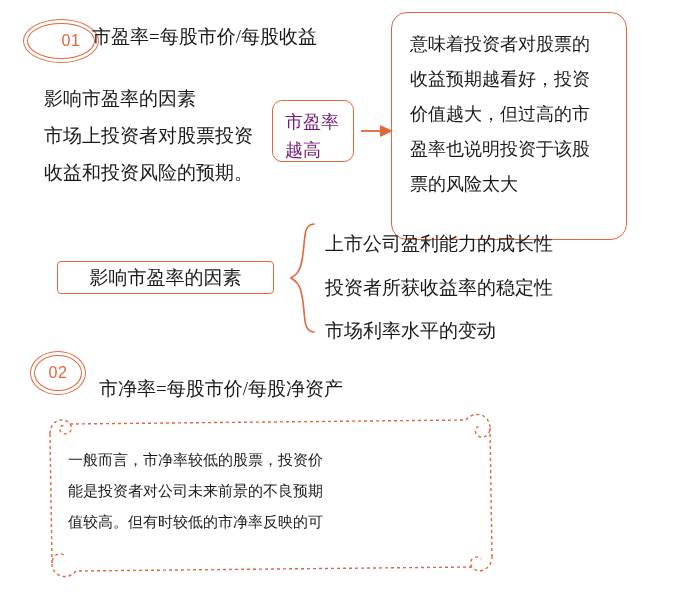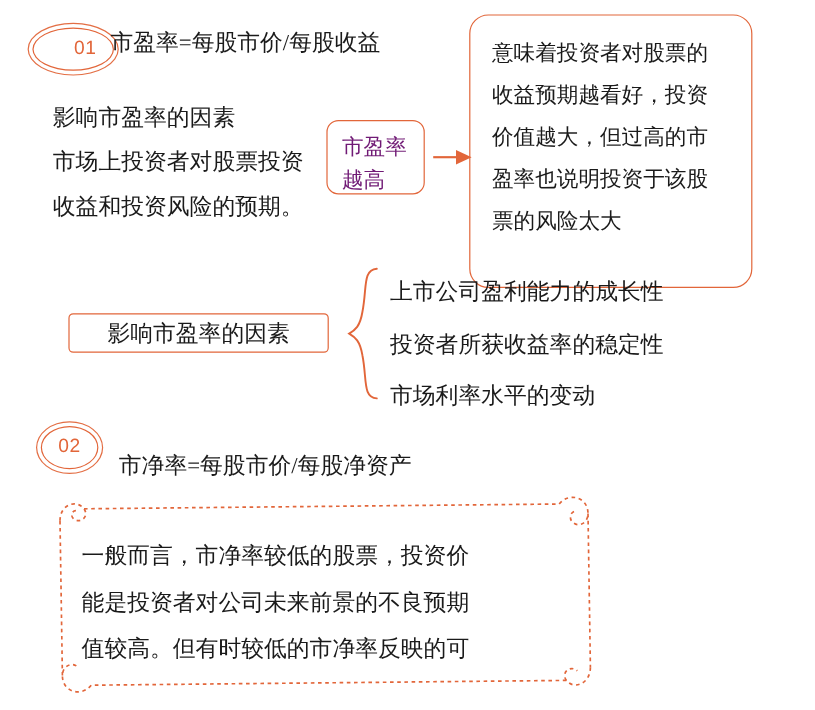--- a/index.html
+++ b/index.html
@@ -116,21 +116,21 @@
 
   
   .arrow-svg, .brace-svg, .scroll-svg {
     position: absolute;
     overflow: visible;
   }
 
   
   .scroll-text {
     position: absolute;
-    font-size: 19px;
+    font-size: 15px;
     line-height: 2.05;
   }
   .scroll-text div { white-space: nowrap; }
 </style>
 </head>
 <body>
 
 <div id="canvas">
 
   <div class="badge" style="left:27px; top:23px;padding-left:20px;">01</div>

